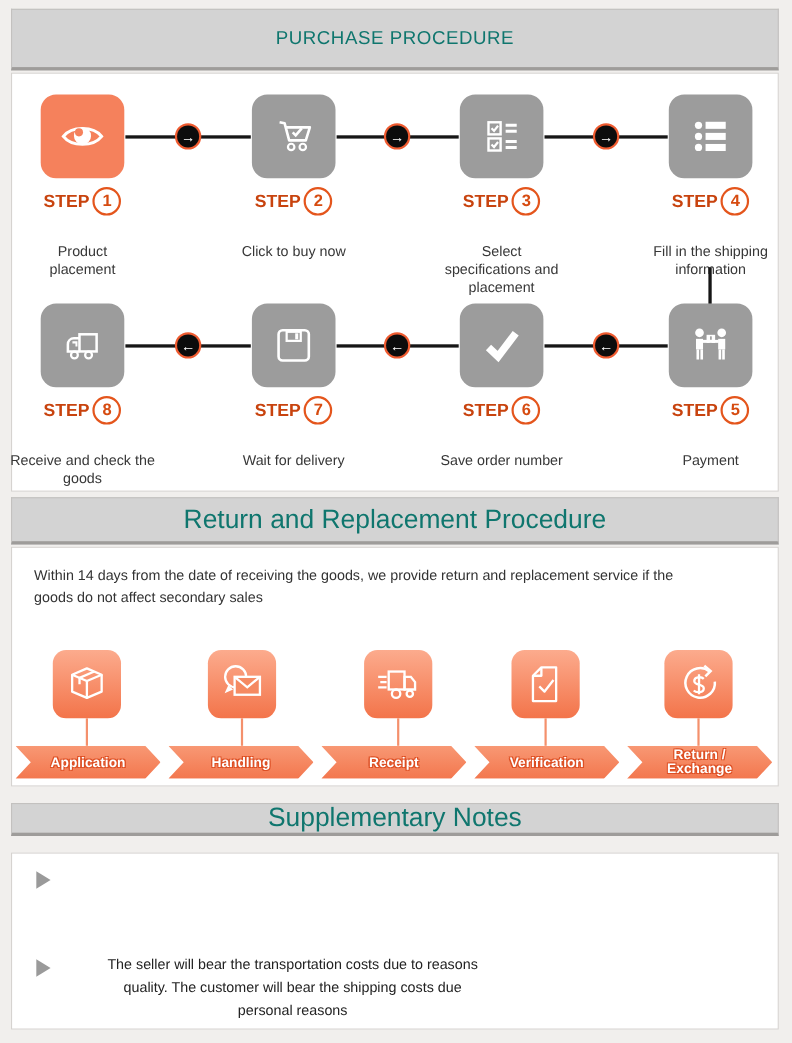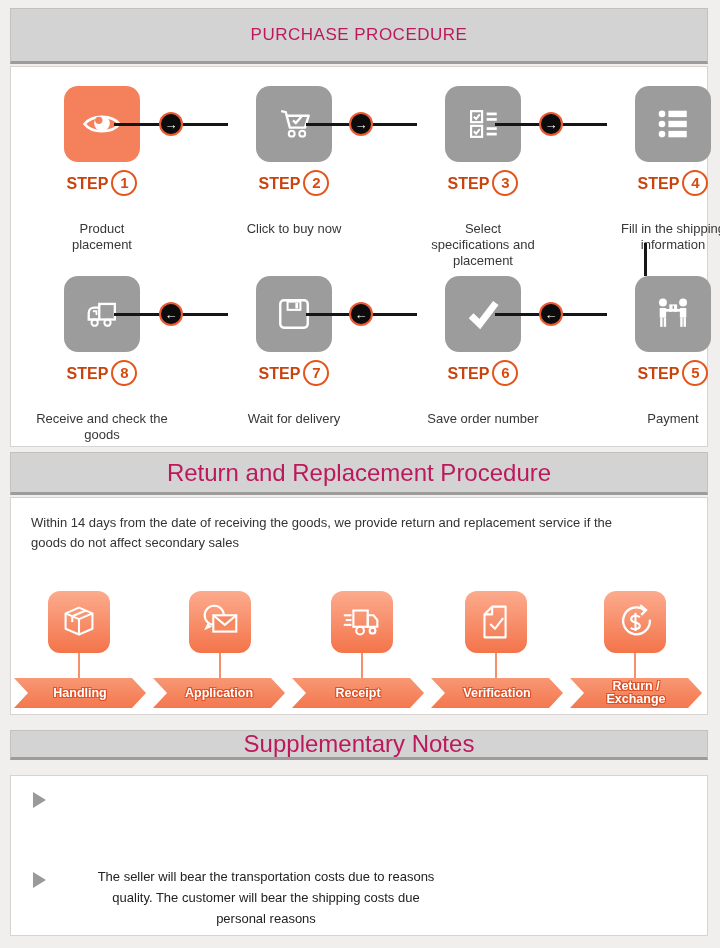--- a/index.html
+++ b/index.html
@@ -2,34 +2,34 @@
 <html><head>
 <meta charset="utf-8">
 <style>
   html,body{margin:0;padding:0;}
   body{font-family:"Liberation Sans",sans-serif;background:#f1efed;}
   .page{position:relative;width:720px;height:948px;background:#f1efed;overflow:hidden;}
 
   
   .bar{position:absolute;left:10px;width:698px;background:#d3d3d3;border:1px solid #c3c1bf;
        border-bottom:3px solid #9e9c9a;display:flex;align-items:center;justify-content:center;
-       color:#be185d;box-sizing:border-box;}
+       color:#0f766e;box-sizing:border-box;}
   .bar1{top:8px;height:56px;font-size:17px;letter-spacing:.5px;}
   .bar2{top:452px;height:43px;font-size:24px;}
   .bar3{top:730px;height:30px;font-size:24px;}
 
   
   .panel{position:absolute;left:10px;width:698px;background:#ffffff;border:1px solid #d6d3d0;
          box-sizing:border-box;}
   .panel1{top:66px;height:381px;}
   .panel2{top:497px;height:218px;}
   .panel3{top:775px;height:161px;}
 
   
-  .step{position:absolute;width:150px;display:flex;flex-direction:column;align-items:center;padding-left:27px;}
+  .step{position:absolute;width:150px;display:flex;flex-direction:column;align-items:center;}
   .tile{width:76px;height:76px;border-radius:14px;display:flex;align-items:center;justify-content:center;}
   .tile.orange{background:#f5815c;}
   .tile.gray{background:#9c9c9c;}
   .steplabel{margin-top:9px;display:flex;align-items:center;gap:3px;height:26px;}
   .stepword{color:#c8430e;font-weight:bold;font-size:16px;}
   .stepnum{width:22px;height:22px;border:2px solid #e4551c;border-radius:50%;color:#d64b10;
            font-size:15px;font-weight:bold;display:flex;align-items:center;justify-content:center;margin-top:-3px;}
   .caption{margin-top:24px;font-size:13px;line-height:16px;color:#373737;text-align:center;white-space:pre-line;}
 
   .hline{position:absolute;height:3px;background:#161616;}
@@ -293,24 +293,24 @@
     </div>
 
     <div class="rconn" style="left:67px;"></div>
     <div class="rconn" style="left:208px;"></div>
     <div class="rconn" style="left:350px;"></div>
     <div class="rconn" style="left:484px;"></div>
     <div class="rconn" style="left:623px;"></div>
 
     <div class="banner">
       <div class="seg">
+        <span class="seg-label">Application</span>
+      </div>
+      <div class="seg">
         <span class="seg-label">Handling</span>
-      </div>
-      <div class="seg">
-        <span class="seg-label">Application</span>
       </div>
       <div class="seg">
         <span class="seg-label">Receipt</span>
       </div>
       <div class="seg">
         <span class="seg-label">Verification</span>
       </div>
       <div class="seg">
         <span class="seg-label">Return /
 Exchange</span>

